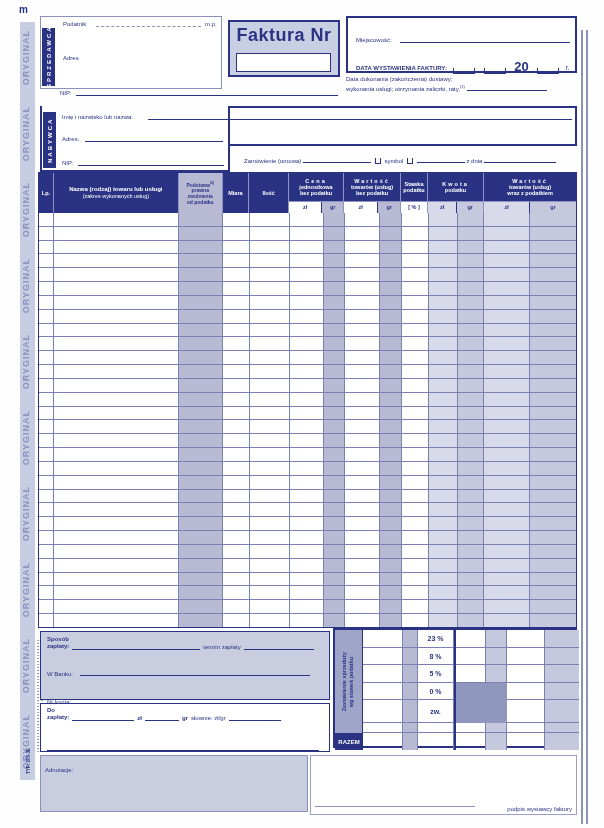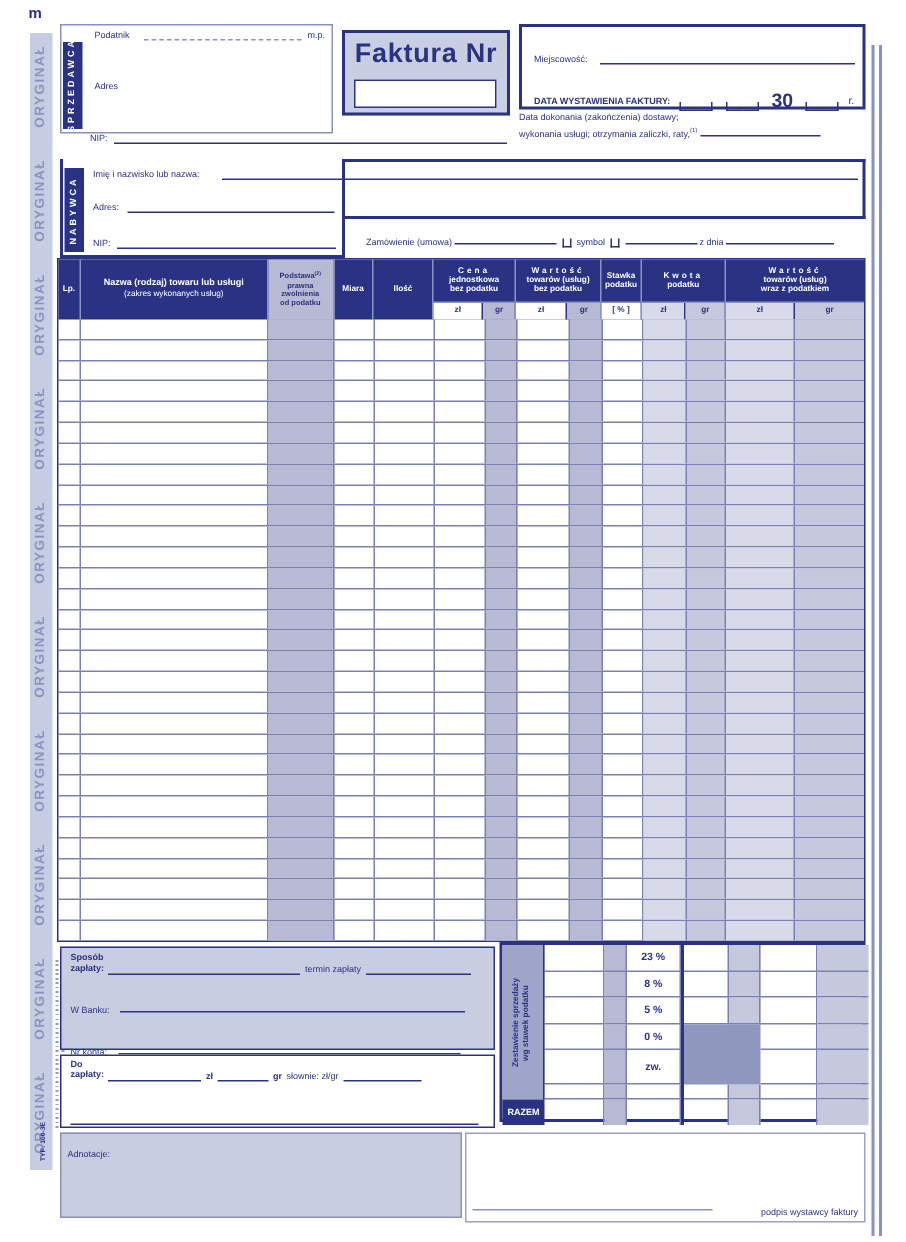--- a/index.html
+++ b/index.html
@@ -139,21 +139,21 @@
     <div class="abs" style="left:8px; top:38px; width:218px; white-space:nowrap;">
       <span class="t6 b">DATA WYSTAWIENIA FAKTURY:</span>
       <span class="tickgroup">
           <span class="tick"></span>
           <span class="tick"></span>
         </span>
       <span class="tickgroup">
           <span class="tick"></span>
           <span class="tick"></span>
         </span>
-      <span id="year-20">30</span>
+      <span id="year-20">20</span>
       <span class="tickgroup">
           <span class="tick"></span>
           <span class="tick"></span>
         </span>
       <span class="t7">r.</span>
     </div>
   </div>
   <div class="abs t6" style="left:346px; top:76px; line-height:1.3;">
     <div>Data dokonania (zakończenia) dostawy;</div>
     <div>

